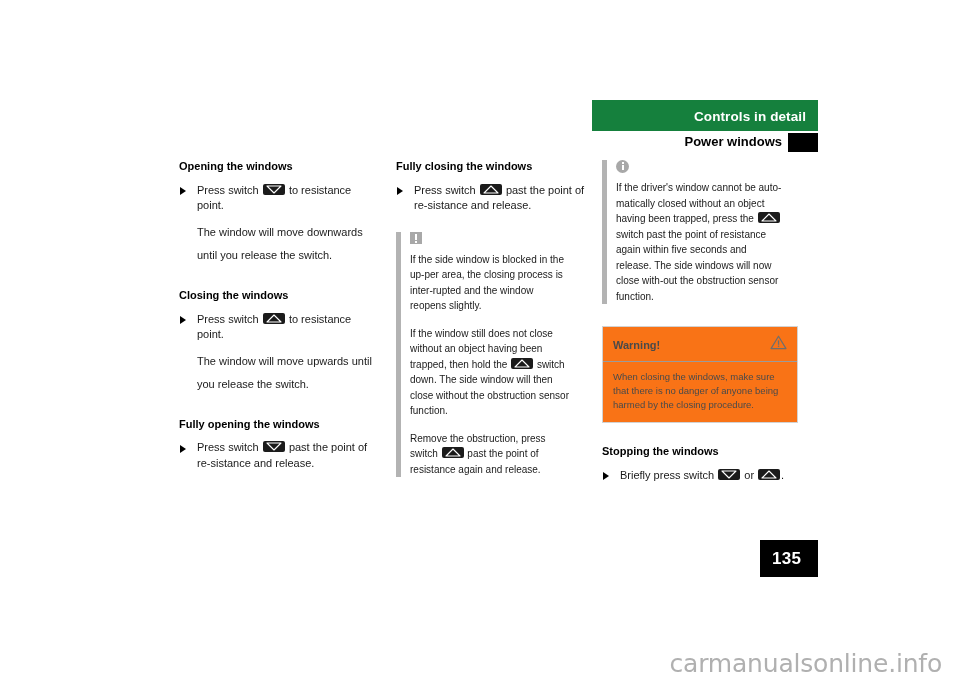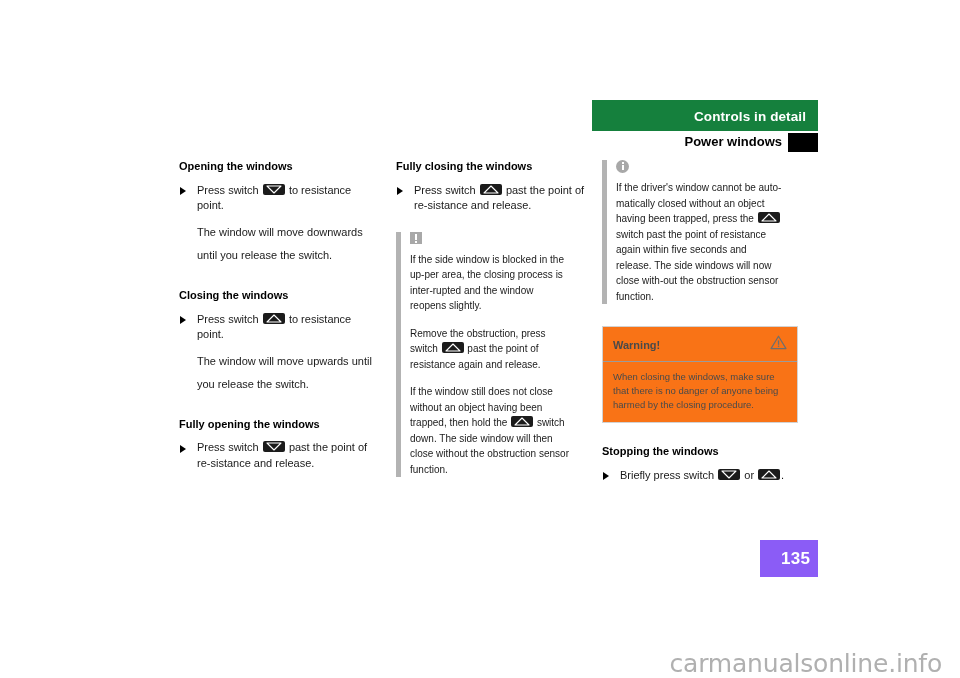--- a/index.html
+++ b/index.html
@@ -197,27 +197,27 @@
     font-size: 9.5px;
     line-height: 14px;
     color: #4a4a4a;
   }
 
   
   .pagenum {
     position: absolute;
     left: 760px; top: 540px;
     width: 58px; height: 37px;
-    background: #8b5cf6;
+    background: #000000;
     color: #ffffff;
     font-size: 17px;
     font-weight: bold;
     display: flex;
     align-items: center;
-    padding-left: 21px;
+    padding-left: 12px;
     letter-spacing: 0.3px;
   }
 
   
   .watermark {
     position: absolute;
     left: 0; right: 18px;
     bottom: 0;
     text-align: right;
     font-size: 25px;
@@ -297,40 +297,40 @@
 
     <div class="noteblock">
       <span class="railbar"></span>
 
       <span class="icon-exc">
         <i></i>
           <i class="dot"></i>
       </span>
 
       <p class="body">If the side window is blocked in the up-per area, the closing process is inter-rupted and the window reopens slightly.</p>
+
+      <p class="body gap">
+        <span>If the window still does not close without an object having been trapped, then hold the</span>
+        <span class="sw">
+          <svg width="16" height="9" viewBox="0 0 16 9">
+              <path d="M1 8 H15 L8 1 Z" fill="#1b1b1b" stroke="#ffffff" stroke-width="1.1" stroke-linejoin="round"></path>
+            </svg>
+        </span>
+        <span>switch down. The side window will then close without the obstruction sensor function.</span>
+      </p>
 
       <p class="body gap">
         <span>Remove the obstruction, press switch</span>
         <span class="sw">
           <svg width="16" height="9" viewBox="0 0 16 9">
               <path d="M1 8 H15 L8 1 Z" fill="#1b1b1b" stroke="#ffffff" stroke-width="1.1" stroke-linejoin="round"></path>
             </svg>
         </span>
         <span>past the point of resistance again and release.</span>
       </p>
-
-      <p class="body gap">
-        <span>If the window still does not close without an object having been trapped, then hold the</span>
-        <span class="sw">
-          <svg width="16" height="9" viewBox="0 0 16 9">
-              <path d="M1 8 H15 L8 1 Z" fill="#1b1b1b" stroke="#ffffff" stroke-width="1.1" stroke-linejoin="round"></path>
-            </svg>
-        </span>
-        <span>switch down. The side window will then close without the obstruction sensor function.</span>
-      </p>
     </div>
 
   </div>
 
   <div class="col col-3">
 
     <div class="infoblock">
       <span class="railbar"></span>
       <span class="icon-info">
         <i class="dot"></i>

